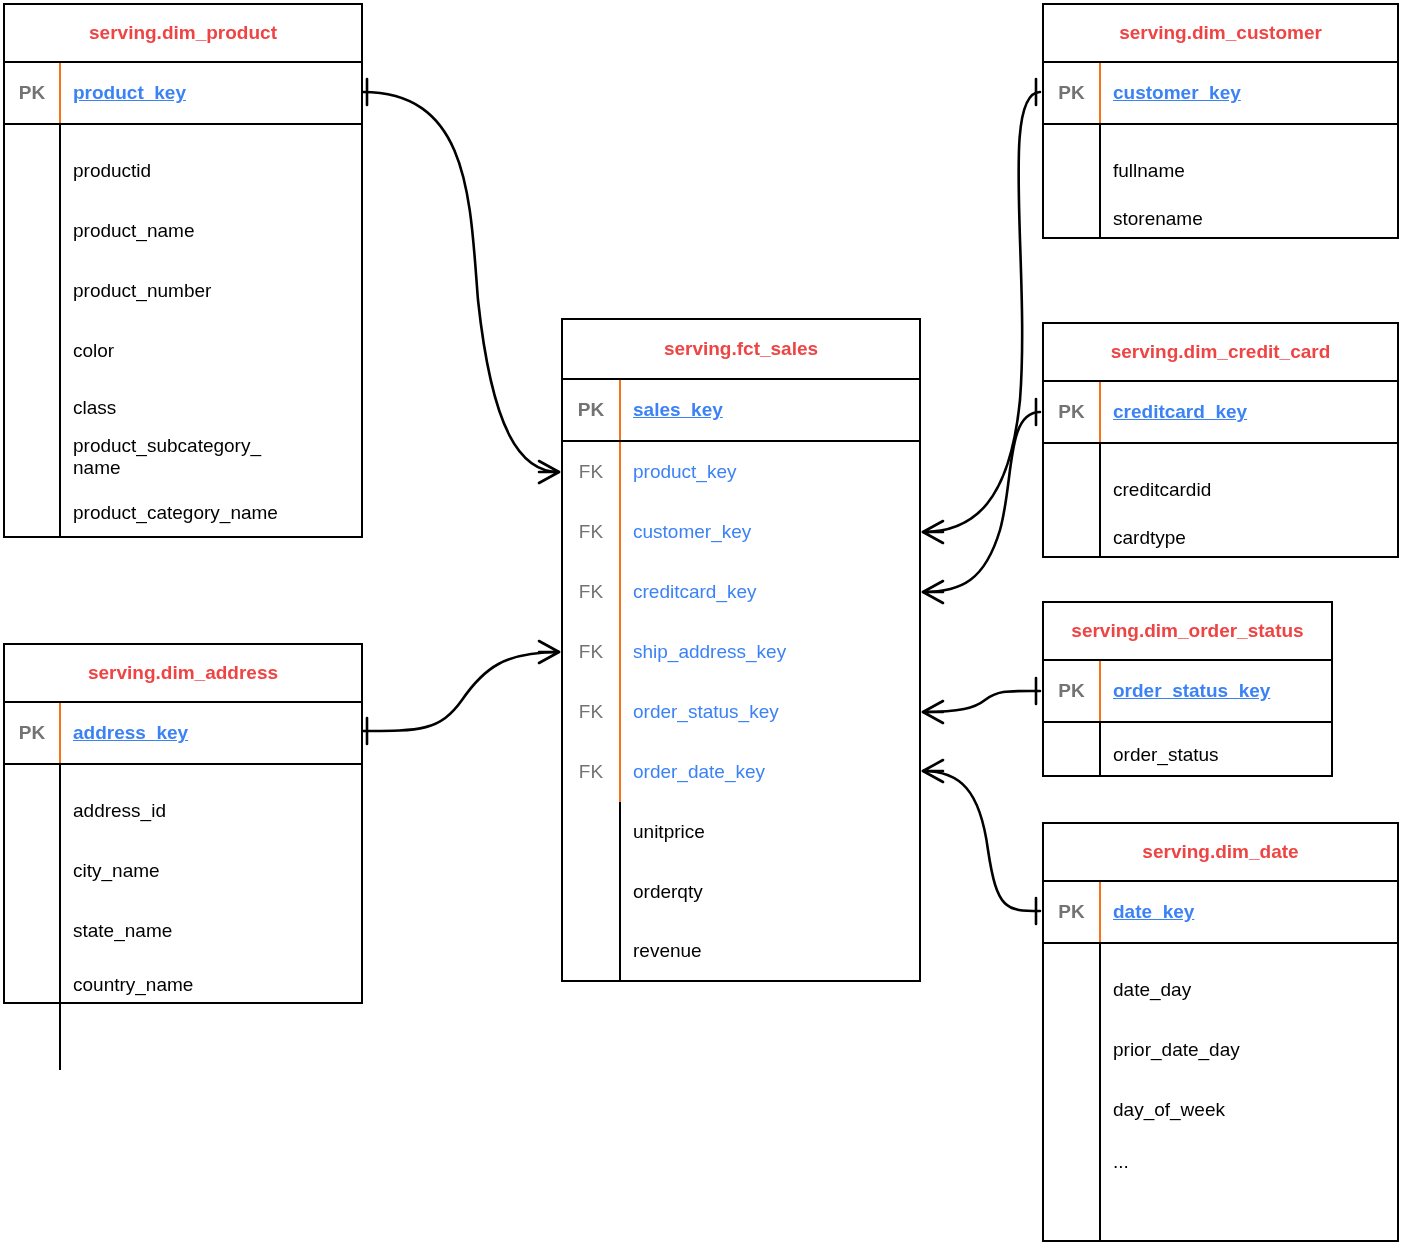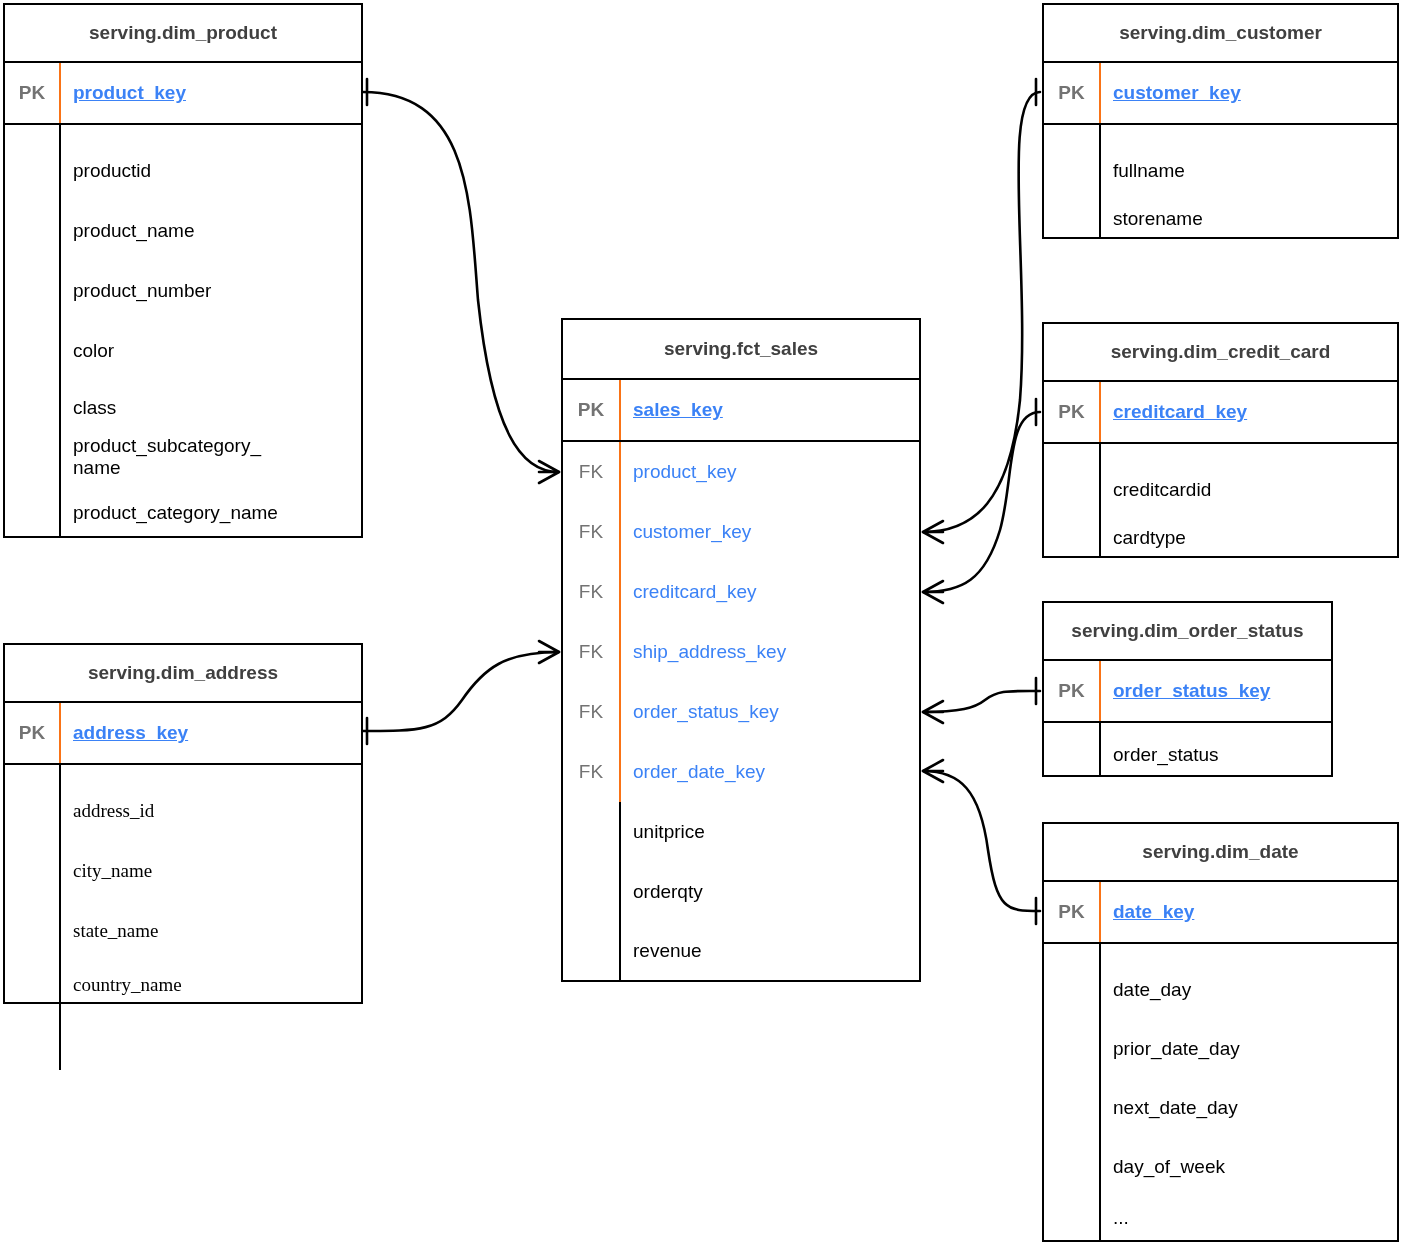--- a/index.html
+++ b/index.html
@@ -30,21 +30,21 @@
     border: 2px solid #000000;
     background: #ffffff;
     z-index: 2;
   }
   .ent-title {
     box-sizing: border-box;
     width: 100%;
     text-align: center;
     font-weight: bold;
     font-size: 19px;
-    color: #404040;
+    color: #ef4444;
     display: flex;
     align-items: center;
     justify-content: center;
     border-bottom: 2px solid #000000;
   }
   .ent-row {
     box-sizing: border-box;
     display: flex;
     width: 100%;
     align-items: center;
@@ -158,21 +158,21 @@
       </div>
     </div>
   </div>
 
   <div class="entity" style="left:3px; top:643px; width:360px; height:361px;">
     <div class="ent-title" style="height:58px;">serving.dim_address</div>
     <div class="ent-row pkrow" style="height:62px;">
       <div class="row-key bold" style="width:56px; height:60px;">PK</div>
       <div class="row-name pk">address_key</div>
     </div>
-    <div class="attr-block" style="height:305px;font-family:Liberation Serif, serif;">
+    <div class="attr-block" style="height:305px;">
       <div class="attr-gutter" style="width:56px;"></div>
       <div class="attr-list" style="padding-top:16px;">
         <div class="attr-item" style="height:60px;">address_id</div>
         <div class="attr-item" style="height:60px;">city_name</div>
         <div class="attr-item" style="height:60px;">state_name</div>
         <div class="attr-item" style="height:48px;">country_name</div>
       </div>
     </div>
   </div>
 
@@ -266,20 +266,19 @@
     <div class="ent-title" style="height:58px;">serving.dim_date</div>
     <div class="ent-row pkrow" style="height:62px;">
       <div class="row-key bold" style="width:57px; height:60px;">PK</div>
       <div class="row-name pk">date_key</div>
     </div>
     <div class="attr-block" style="height:296px;">
       <div class="attr-gutter" style="width:57px;"></div>
       <div class="attr-list" style="padding-top:16px;">
         <div class="attr-item" style="height:60px;">date_day</div>
         <div class="attr-item" style="height:60px;">prior_date_day</div>
-        <div class="attr-item" style="height:60px;">next_date_day</div>
         <div class="attr-item" style="height:60px;">day_of_week</div>
         <div class="attr-item" style="height:44px;">...</div>
       </div>
     </div>
   </div>
 
 </div>
 
 </body></html>

